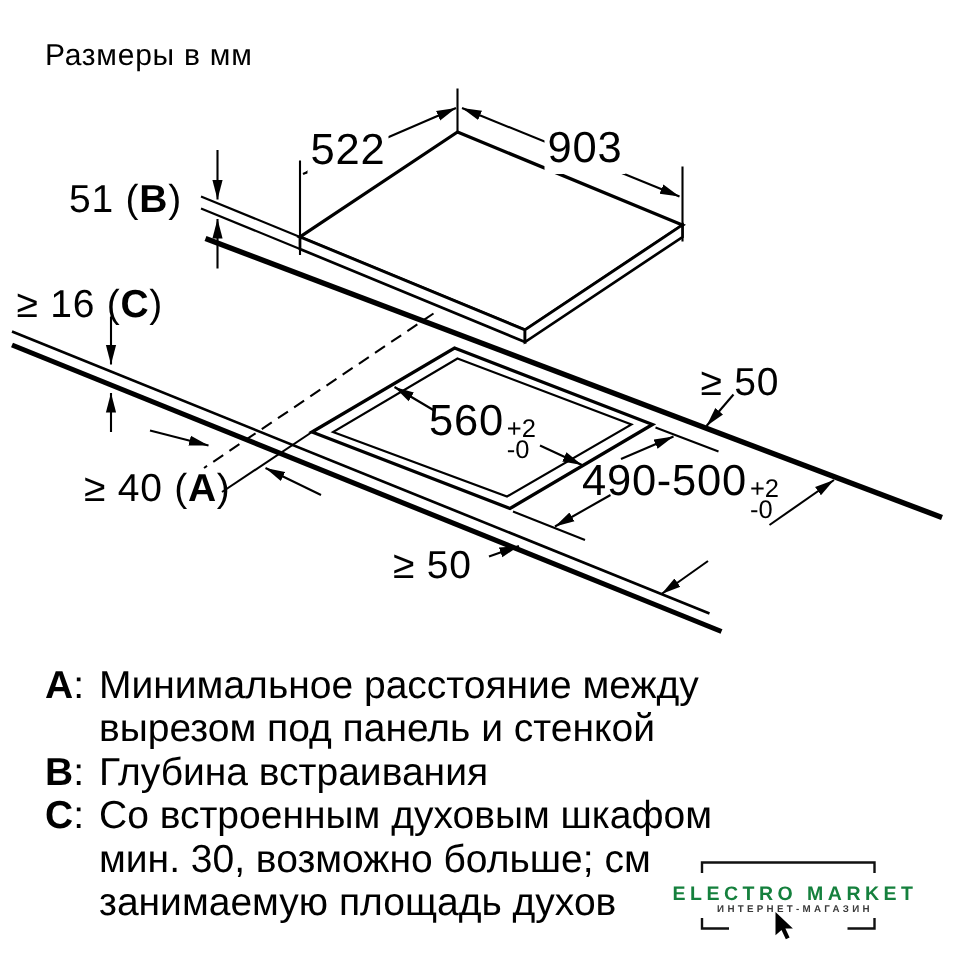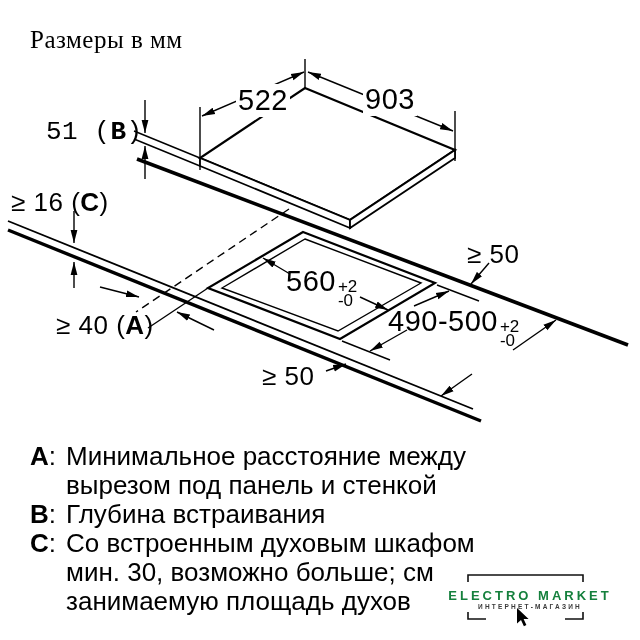--- a/index.html
+++ b/index.html
@@ -14,21 +14,21 @@
   .t36{stroke-width:3.6;}
   .dash{stroke-dasharray:8 5;}
   .fw{fill:#ffffff;}
   .fn{fill:none;}
   .lbl{position:absolute;white-space:nowrap;font-size:26px;letter-spacing:0.5px;}
   .num{font-size:29px;}
   .wbg{background:#fff;padding:0 2px;}
   .b{font-weight:bold;}
   .tol{display:inline-flex;flex-direction:column;font-size:17px;line-height:14px;
        letter-spacing:0;margin-left:2px;transform:translateY(1px);}
-  .title{position:absolute;left:30px;top:26px;font-size:25px;letter-spacing:0.5px;font-family:Liberation Serif, serif;}
+  .title{position:absolute;left:30px;top:26px;font-size:20px;letter-spacing:0.5px;}
   .legend-row{position:absolute;white-space:nowrap;font-size:26px;}
   .legend-row .sep{margin-right:10px;}
   .cover{position:absolute;background:#ffffff;}
   #wm{position:absolute;left:420px;top:552px;width:220px;height:88px;}
   #wm .wm-name{position:absolute;left:0;right:0;top:36px;text-align:center;
       font-size:13px;font-weight:bold;letter-spacing:3px;color:#15803d;}
   #wm .wm-sub{position:absolute;left:0;right:0;top:51px;text-align:center;
       font-size:6.5px;font-weight:bold;letter-spacing:2.2px;color:#3a3a3a;}
 </style>
 </head>
@@ -86,28 +86,28 @@
     <path class="ln t14" d="M407,330 L370,351" marker-end="url(#ah)"></path>
 
     <path class="ln t14" d="M489,263 L471,284" marker-end="url(#ah)"></path>
     <path class="ln t14" d="M326,371 L346,364" marker-end="url(#ah)"></path>
     <path class="ln t14" d="M513,350 L556,320" marker-end="url(#ah)"></path>
     <path class="ln t14" d="M472,374 L441,396" marker-end="url(#ah)"></path>
   </svg>
 
   <div class="title">Размеры в мм</div>
 
-  <div class="lbl num wbg" style="left:205px;top:84px;margin-left:31px;">
+  <div class="lbl num wbg" style="left:205px;top:84px;">
     <span>522</span>
   </div>
   <div class="lbl num wbg" style="left:363px;top:83px;">
     <span>903</span>
   </div>
 
-  <div class="lbl" style="left:46px;top:117px;font-family:Liberation Mono, monospace;">
+  <div class="lbl" style="left:46px;top:117px;">
     <span>51 (</span><span class="b">B</span><span>)</span>
   </div>
   <div class="lbl" style="left:11px;top:187px;">
     <span>≥ 16 (</span><span class="b">C</span><span>)</span>
   </div>
   <div class="lbl" style="left:56px;top:310px;">
     <span>≥ 40 (</span><span class="b">A</span><span>)</span>
   </div>
 
   <div class="lbl num" style="left:286px;top:265px;">

